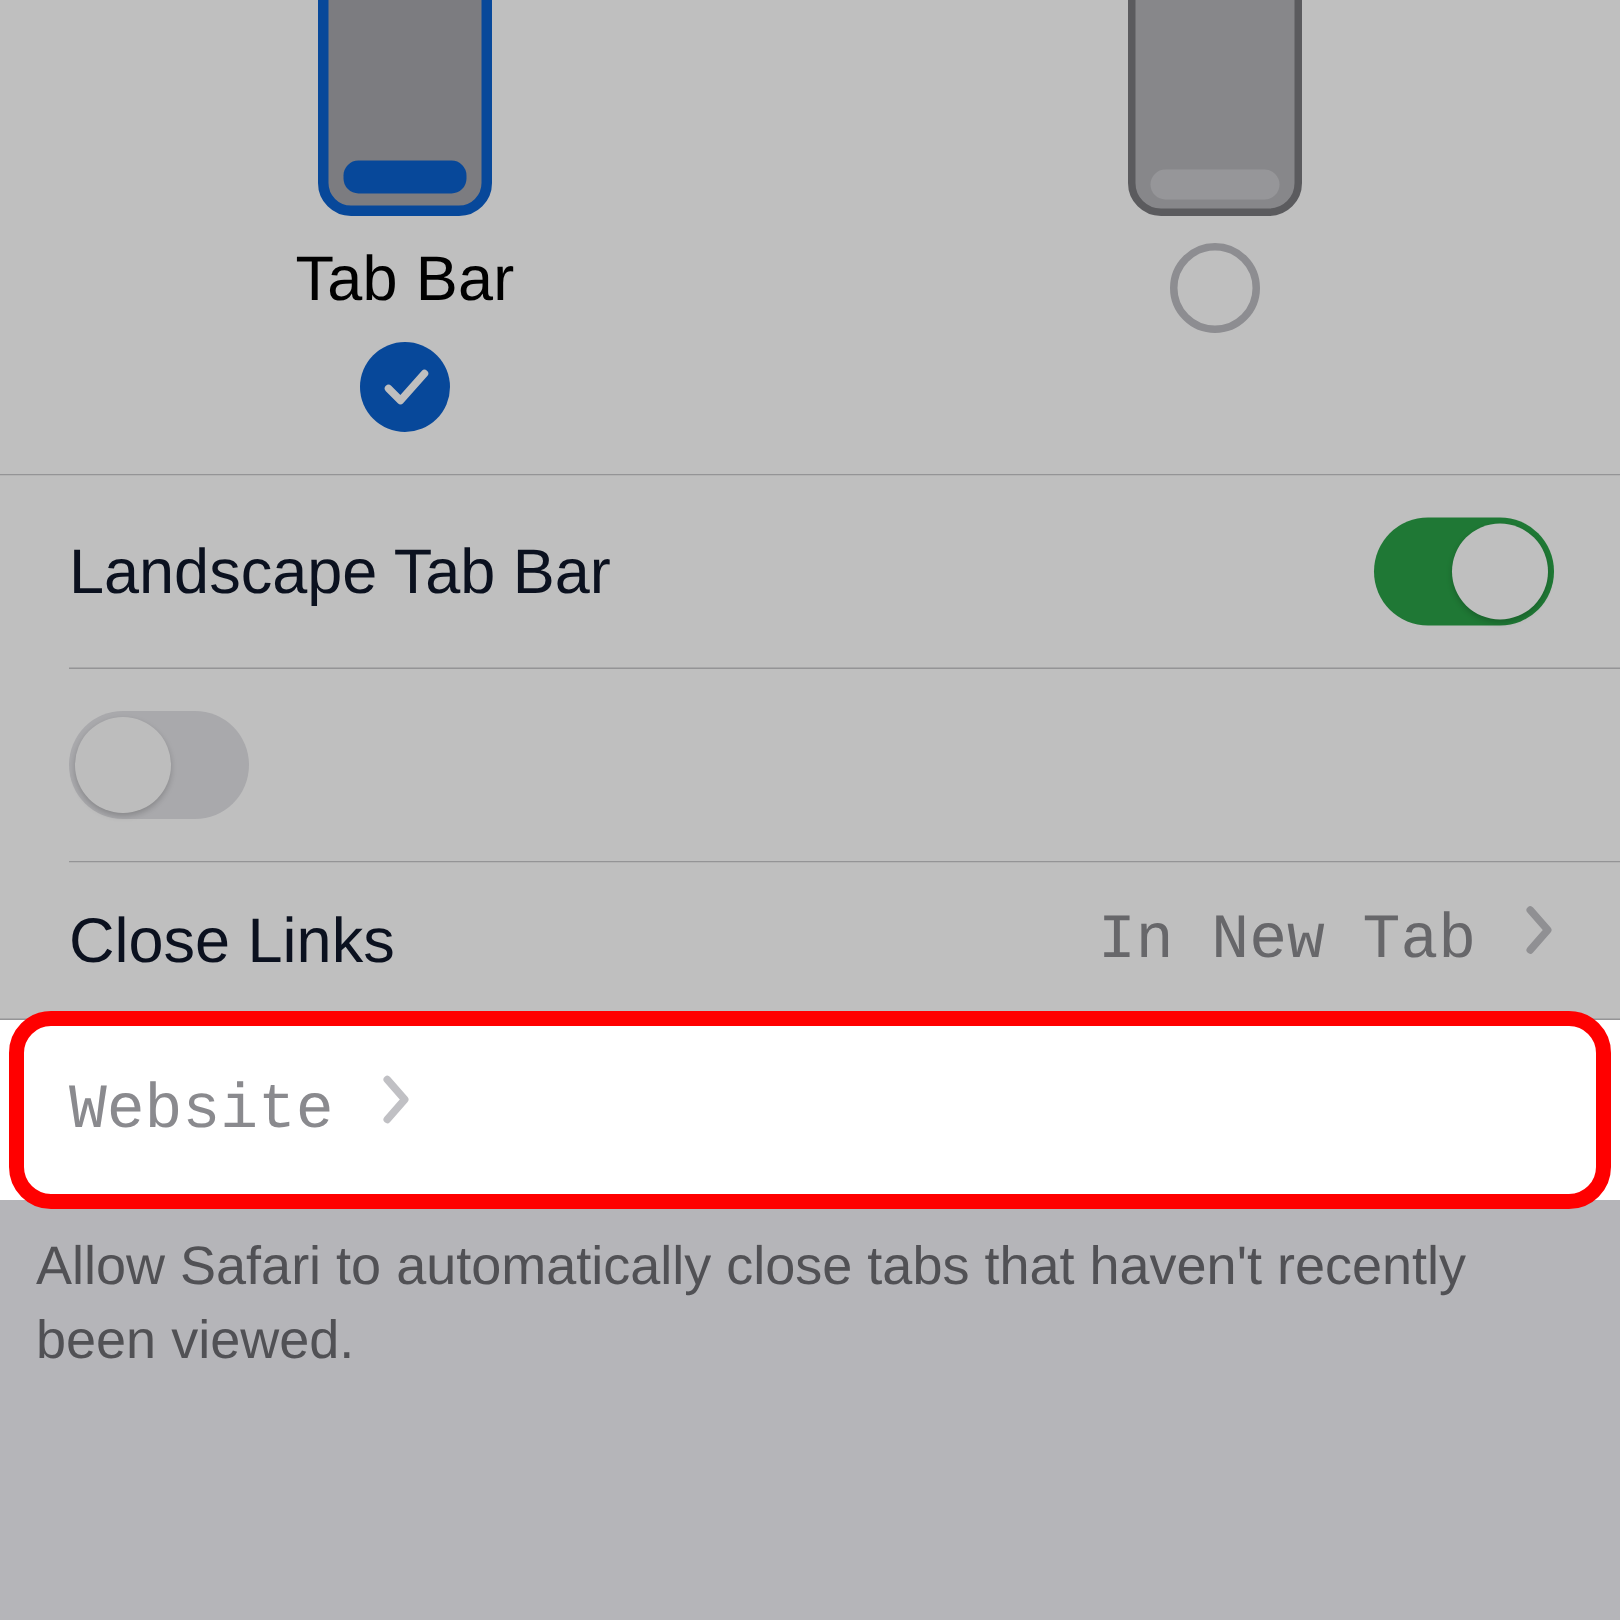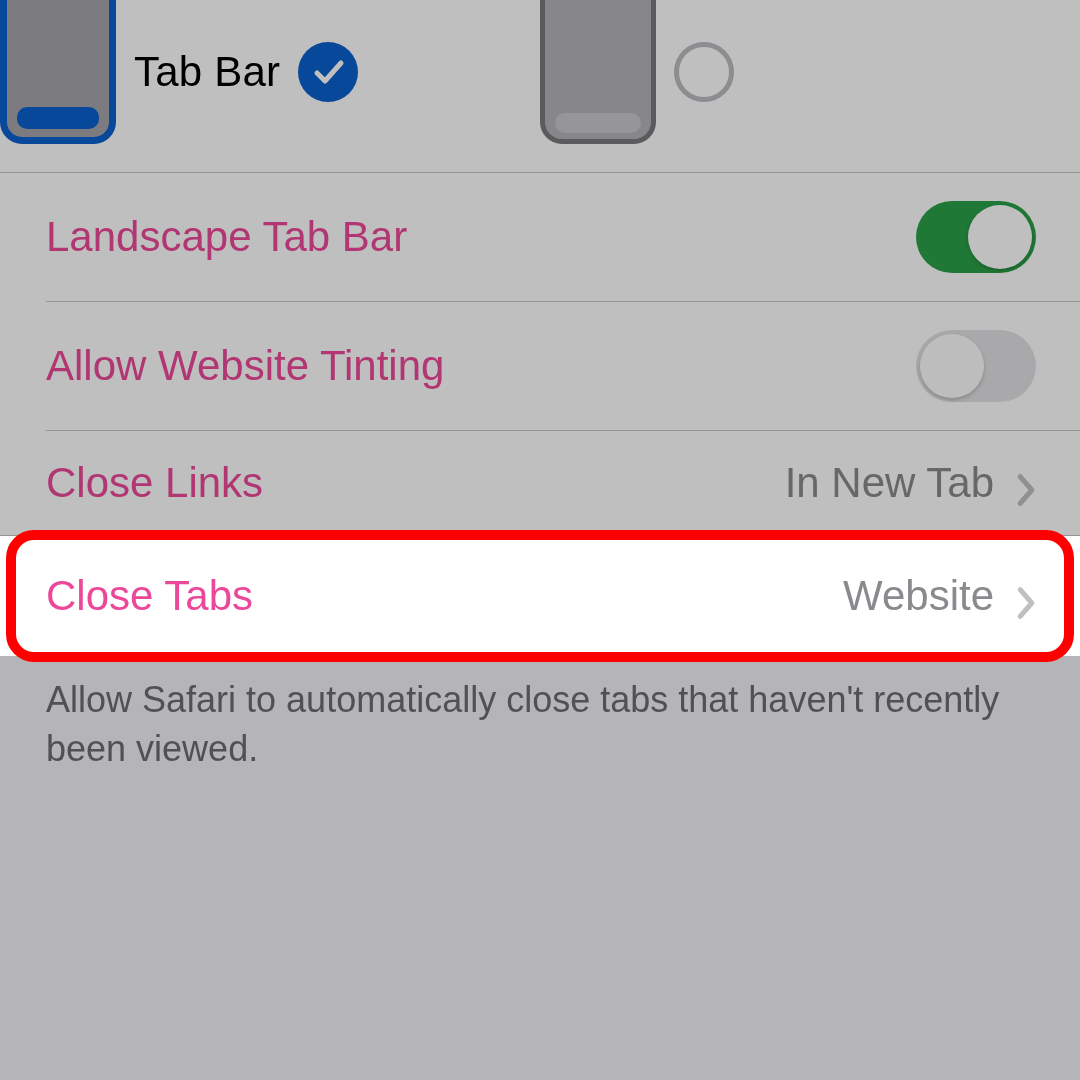--- a/index.html
+++ b/index.html
@@ -22,21 +22,21 @@
   .layout-row {
     display: flex;
     padding-top: 0;
     padding-bottom: 28px;
     background: #fff;
     border-bottom: 1px solid #c6c6c8;
   }
   .layout-option {
     flex: 1;
     display: flex;
-    flex-direction: row;
+    flex-direction: column;
     align-items: center;
     gap: 18px;
     cursor: pointer;
   }
   .phone {
     width: 116px;
     height: 184px;
     border-radius: 22px;
     background: #afafb4;
     position: relative;
@@ -86,27 +86,28 @@
   }
   .sep {
     height: 1px;
     background: #c6c6c8;
     margin-left: 46px;
   }
   .sep-full {
      height: 1px;
      background: #c6c6c8;
   }
-  .row .label { color: #ec4899; }
+  .row .label { color: #0f172a; }
   .row .value {
     color: #8a8a8e;
     font-size: 42px;
     display: flex;
-    align-items: flex-end;
-    gap: 22px;
+    align-items: flex-start;
+    gap: 32px;
+    font-family: Liberation Mono, monospace;
   }
   .chevron {
     width: 20px; height: 34px;
   }
   .chevron path { stroke: #c0c0c4; stroke-width: 6; fill: none; stroke-linecap: round; stroke-linejoin: round; }
 
   
   .toggle {
     width: 120px; height: 72px;
     border-radius: 36px;
@@ -136,21 +137,21 @@
   .highlight-border {
     position: absolute;
     top: -6px; bottom: -6px;
     left: 6px; right: 6px;
     border: 10px solid #ff0000;
     border-radius: 28px;
     pointer-events: none;
   }
 
   .footer-text {
-    padding: 20px 46px 0 46px;
+    padding: 20px 46px 0 24px;
     font-size: 36px;
     line-height: 1.35;
     color: #6d6d72;
   }
 
   .group {
     background:#fff;
   }
 </style>
 </head>
@@ -180,42 +181,40 @@
 
   <div class="row">
     <span class="label">Landscape Tab Bar</span>
     <div class="toggle on">
         <div class="knob"></div>
       </div>
   </div>
   <div class="sep"></div>
 
   <div class="row">
-    <span class="label">Allow Website Tinting</span>
     <div class="toggle off">
         <div class="knob"></div>
       </div>
   </div>
   <div class="sep"></div>
 
   <div class="row">
     <span class="label">Close Links</span>
     <span class="value">
       <span>In New Tab</span>
       <svg class="chevron" viewBox="0 0 24 40">
           <path d="M5 4 L19 20 L5 36"></path>
         </svg>
     </span>
   </div>
   <div class="sep-full"></div>
 </div>
 
 <div class="highlighted-wrap">
   <div class="row" style="padding-top:36px;padding-bottom:36px;">
-    <span class="label">Close Tabs</span>
     <span class="value">
       <span>Website</span>
       <svg class="chevron" viewBox="0 0 24 40">
           <path d="M5 4 L19 20 L5 36"></path>
         </svg>
     </span>
   </div>
   <div class="highlight-border"></div>
 </div>
 

